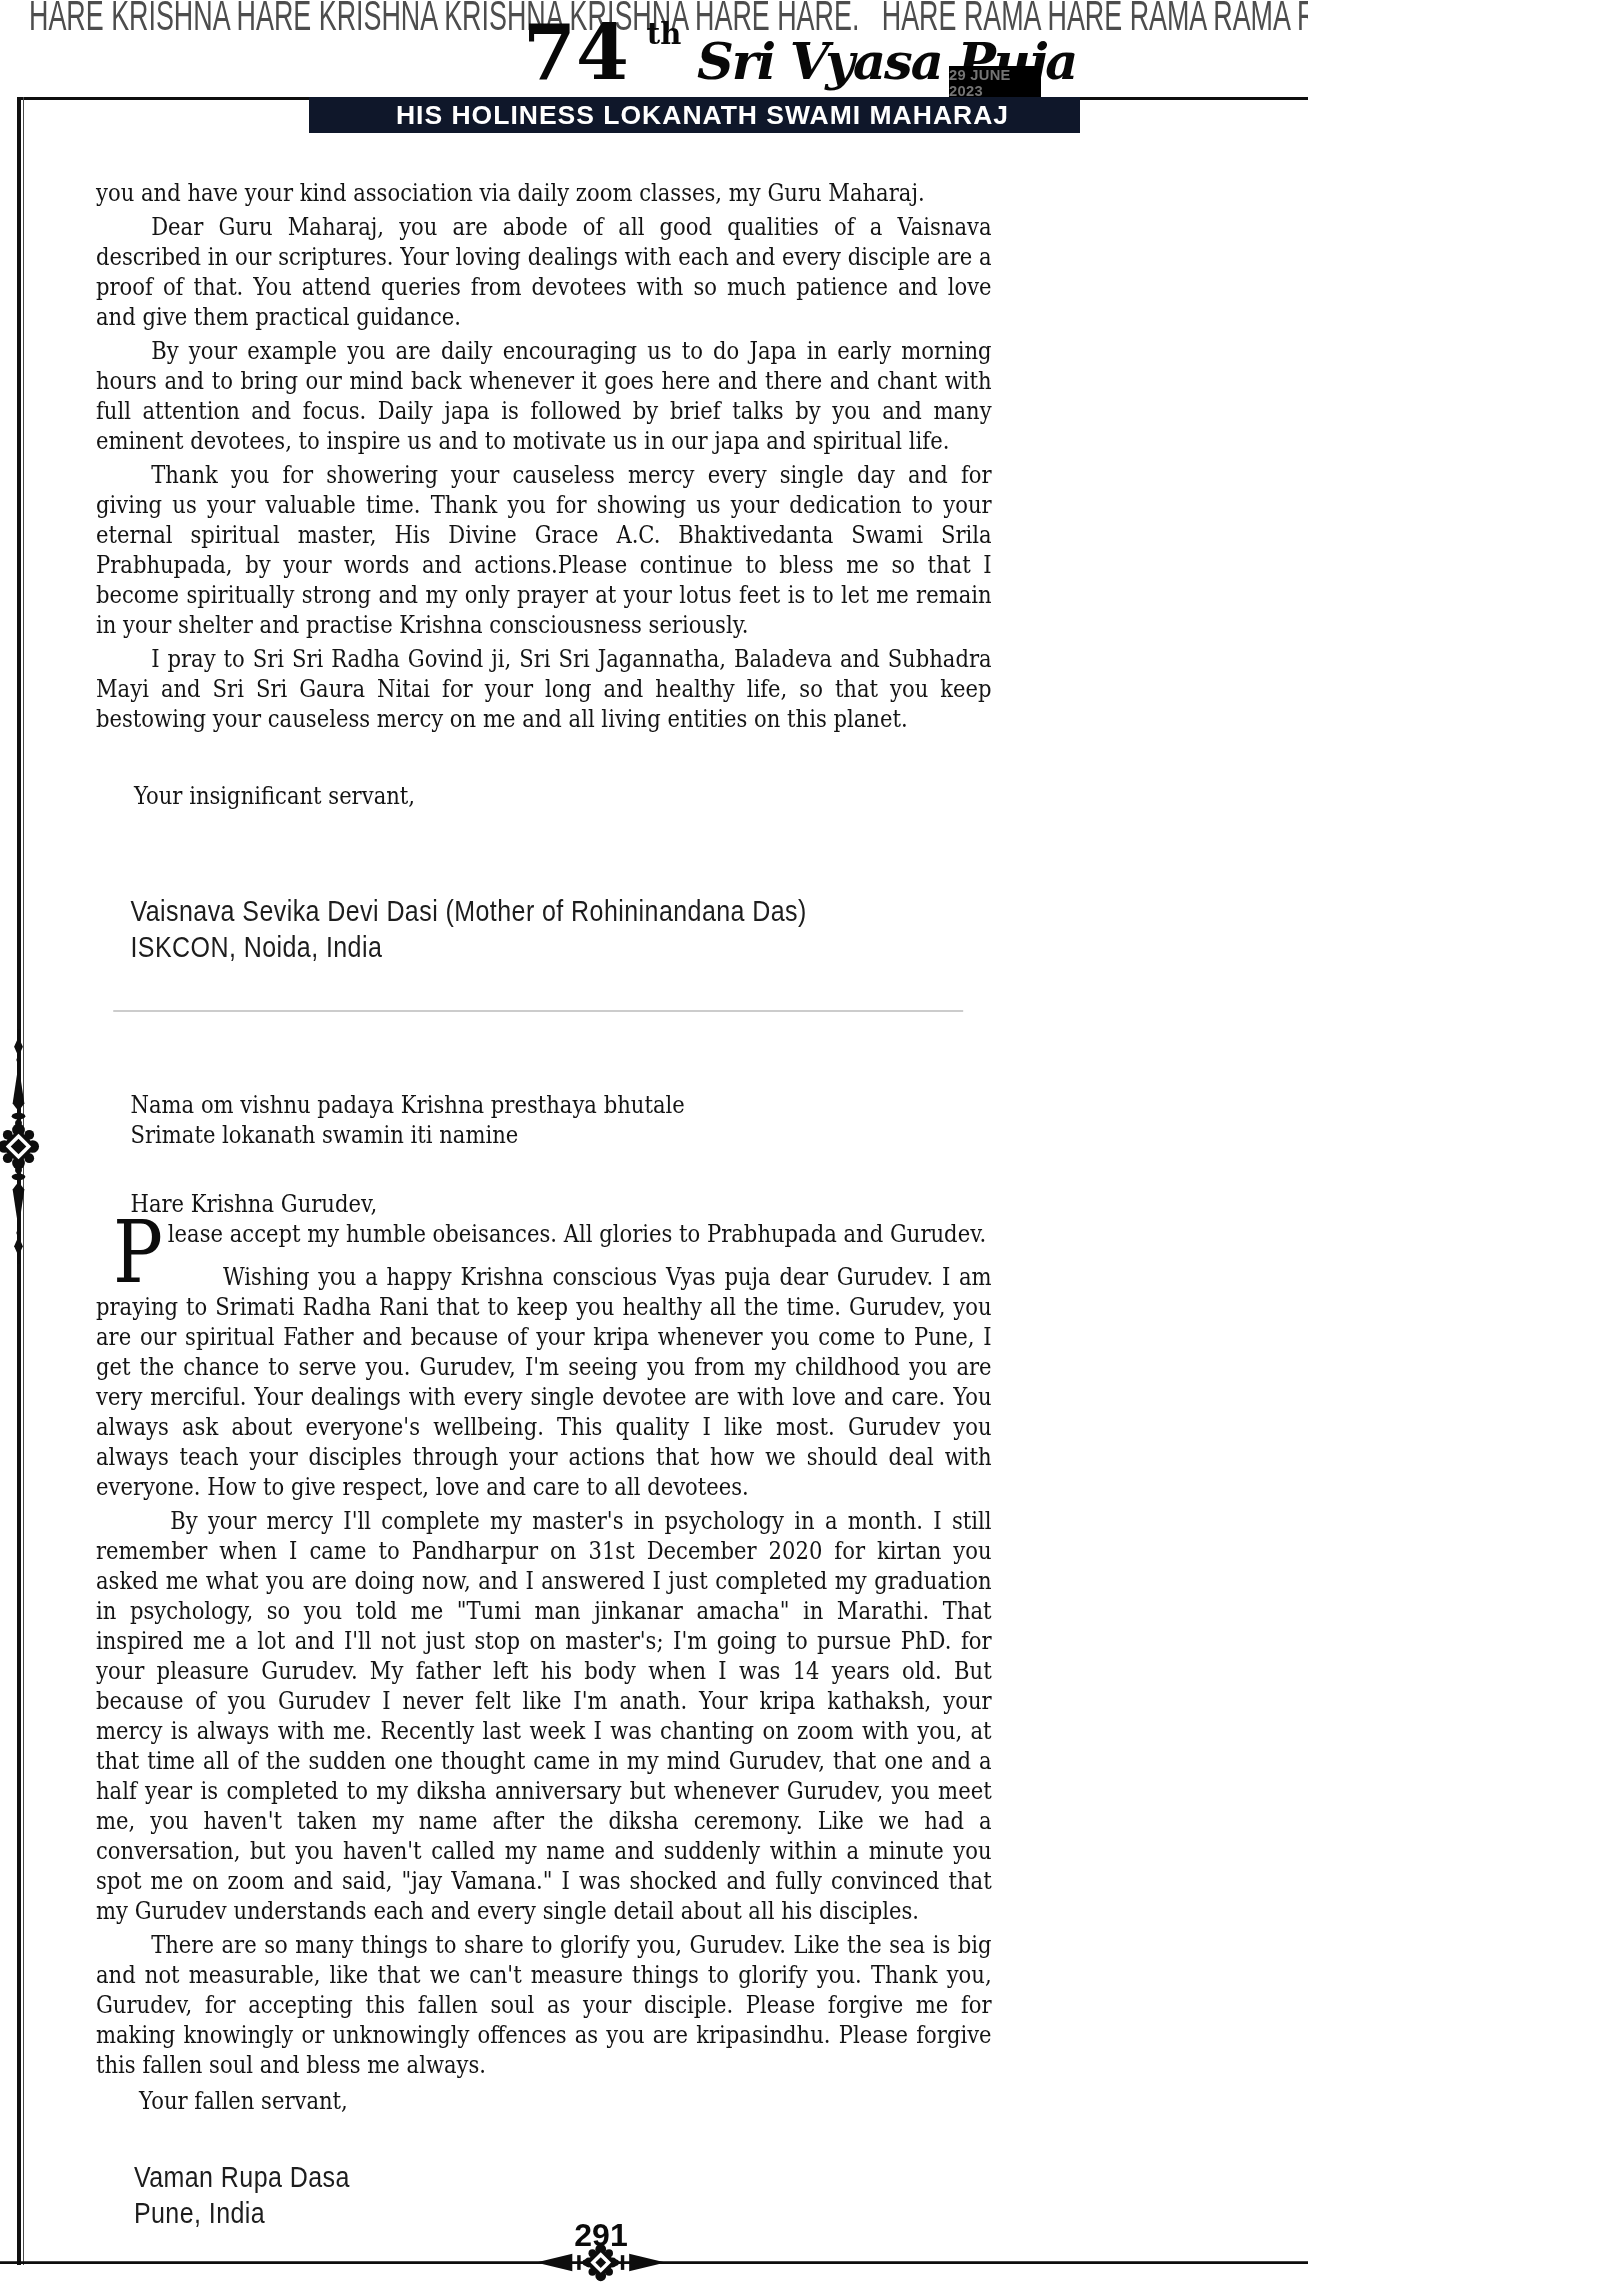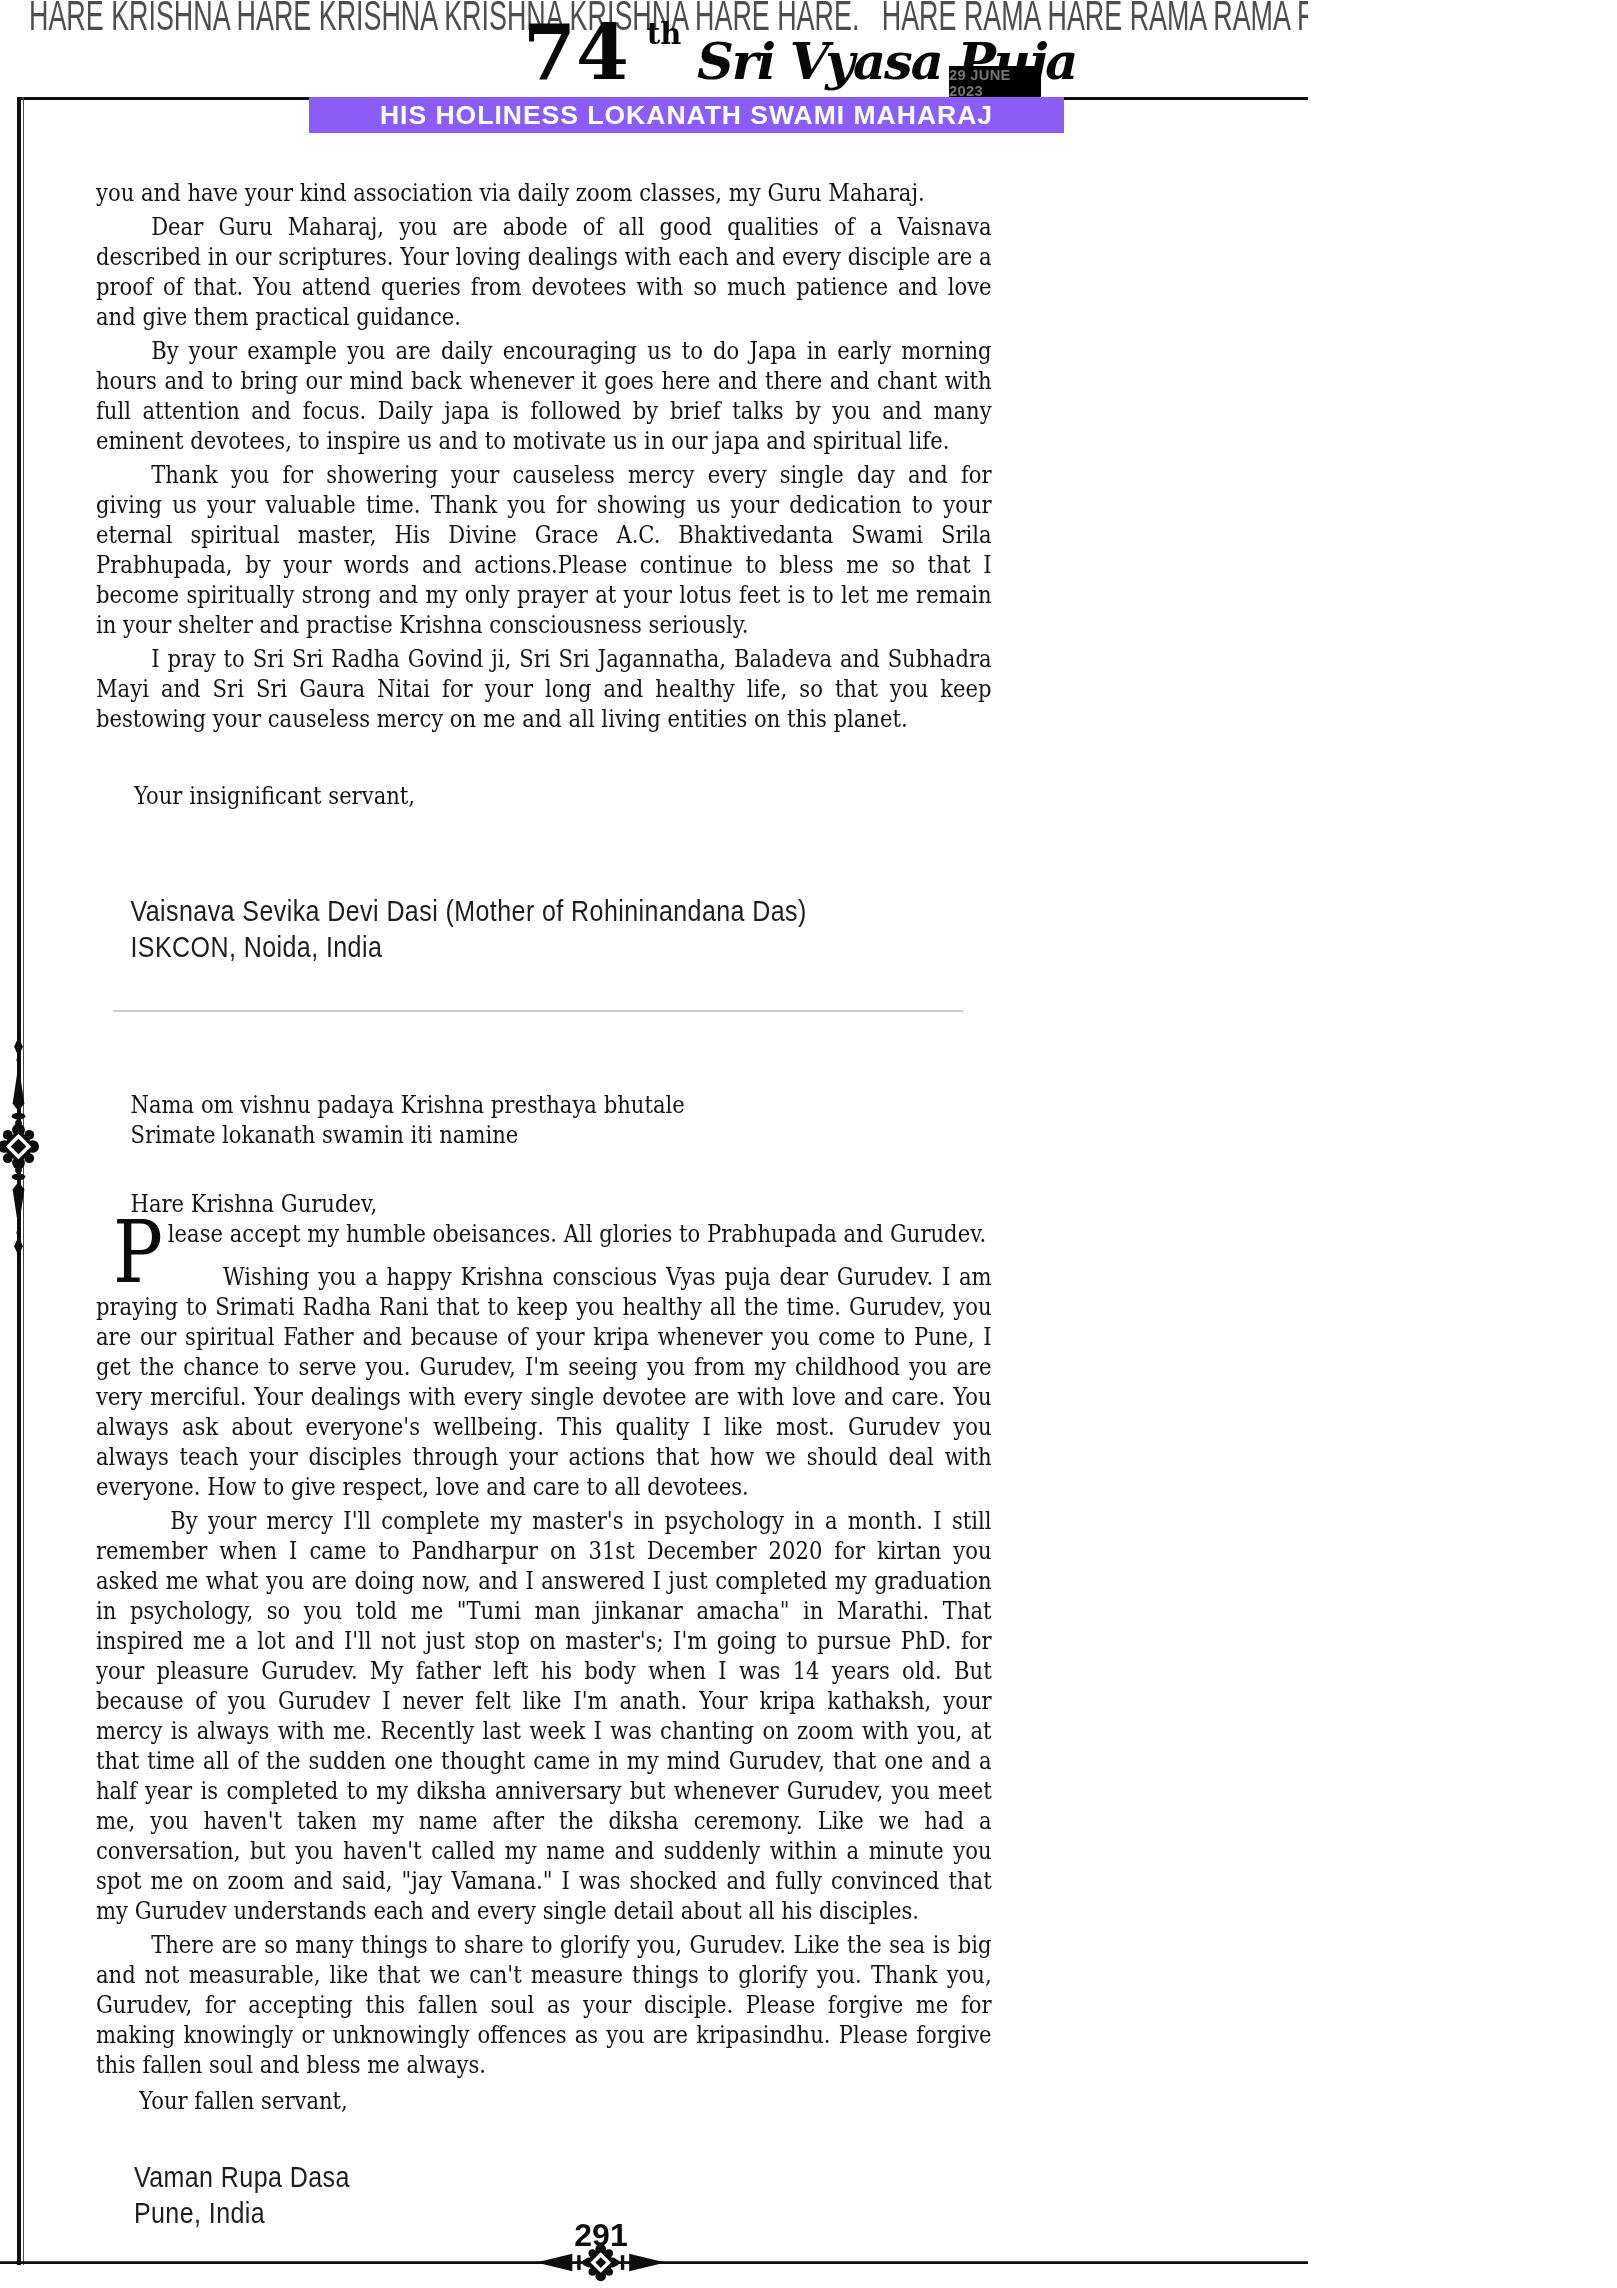--- a/index.html
+++ b/index.html
@@ -19,23 +19,23 @@
          font-size:51px;margin-left:15.7px;letter-spacing:-2px;}
 
   .badge{position:absolute;left:949px;top:66px;width:92px;height:33px;background:#000000;
          display:flex;align-items:center;justify-content:center;
          font-family:"Liberation Sans",sans-serif;font-weight:bold;font-size:14.7px;
          color:#747474;letter-spacing:0.3px;}
 
   
   .rule-left{position:absolute;left:16.7px;top:97px;width:294px;height:2.9px;background:#0f0f0f;}
   .rule-right{position:absolute;left:1063px;top:97px;width:513px;height:2.9px;background:#0f0f0f;}
-  .banner{position:absolute;left:309px;top:97px;width:755px;height:36px;background:#8b5cf6;
+  .banner{position:absolute;left:309px;top:97px;width:755px;height:36px;background:#0f172a;
           color:#ffffff;display:flex;align-items:center;justify-content:center;
-          font-family:"Liberation Sans",sans-serif;font-weight:bold;font-size:26.5px;letter-spacing:1px;}
+          font-family:"Liberation Sans",sans-serif;font-weight:bold;font-size:26.5px;letter-spacing:1px;padding-left:16px;}
   .bl-thick{position:absolute;left:16.7px;top:97px;width:3.9px;height:2168px;background:#101010;}
   .bl-thin{position:absolute;left:22.5px;top:97px;width:1px;height:2168px;background:#4a4a4a;}
   .br-thin{position:absolute;left:1567px;top:97px;width:1px;height:2168px;background:#9a9a9a;}
   .br-thick{position:absolute;left:1571px;top:97px;width:4.9px;height:2168px;background:#101010;}
 
   .orn{position:absolute;width:43px;height:235px;top:1029px;}
   .orn-left{left:-2.9px;}
   .orn-right{left:1553px;}
 
   

